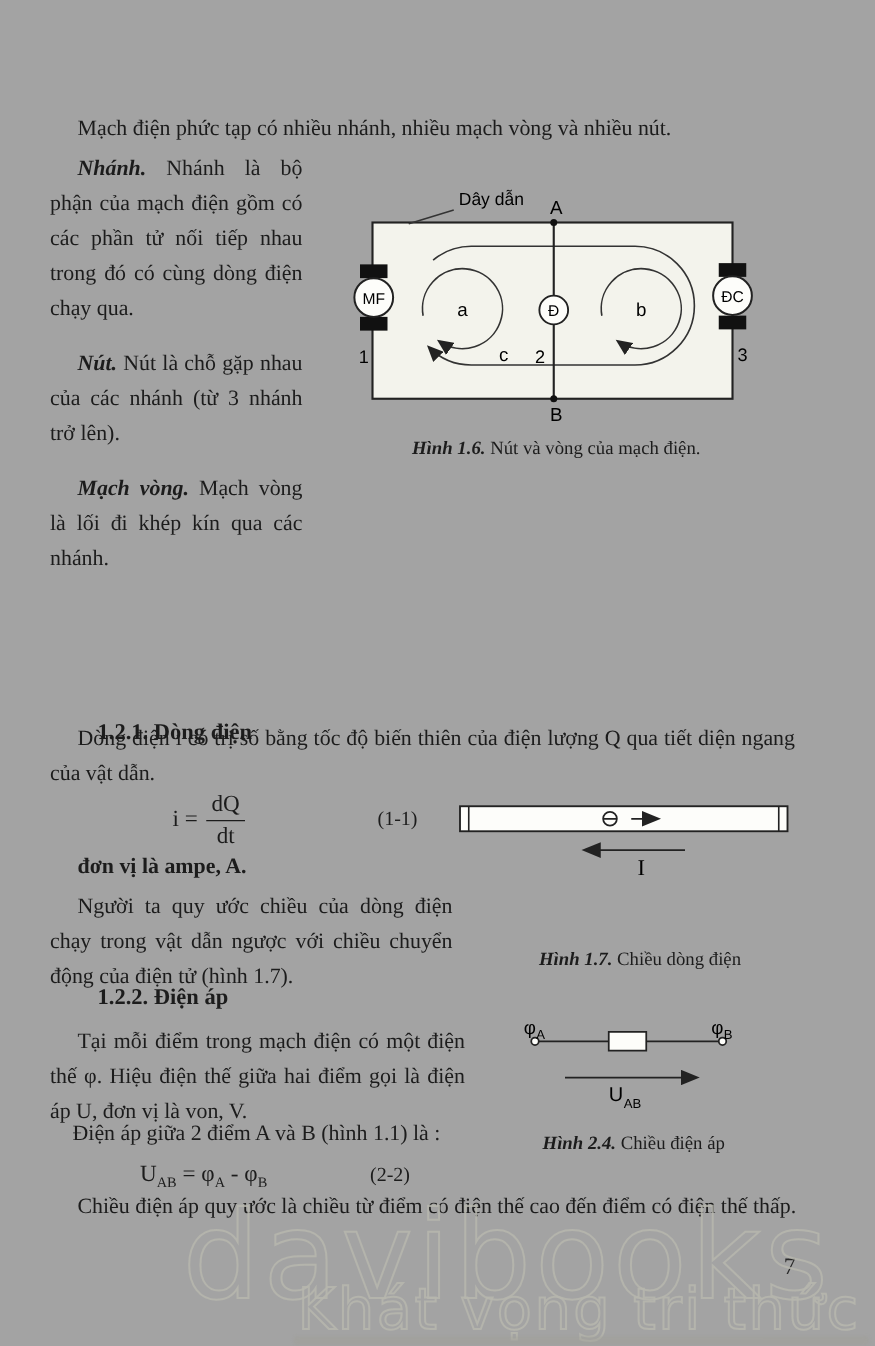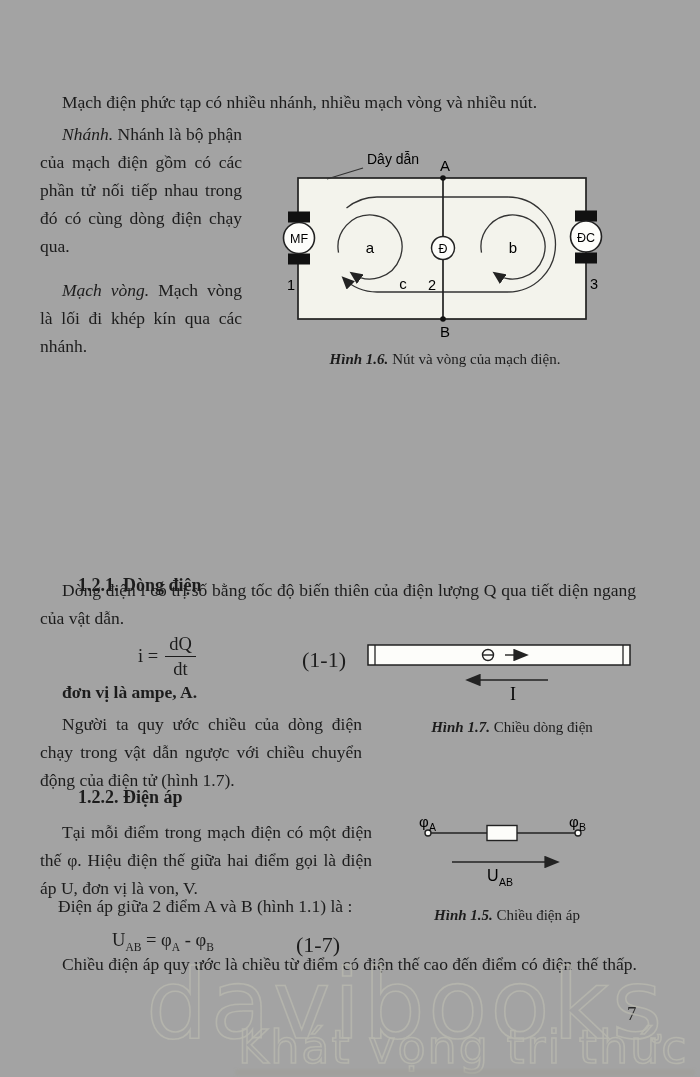--- a/index.html
+++ b/index.html
@@ -5,32 +5,32 @@
   html,body{margin:0;padding:0;background:#e8e8e4;}
   .page{
     position:relative; width:700px; height:1077px; margin:0 auto;
     background:#a3a3a3; color:#1c1c1c; overflow:hidden;
     font-family:"Liberation Serif","DejaVu Serif",serif;
   }
   .abs{position:absolute;}
   p{margin:0;}
   .para{font-size:17.5px; line-height:28px; text-align:justify;}
   .indent{text-indent:22px;}
-  .term{font-style:italic;}
+  .term{font-style:italic;font-weight:bold;}
   .col-left{width:202px;}
   .col-left p{margin-bottom:13px;}
   .h1{font-weight:bold; font-size:19.5px; line-height:31px; letter-spacing:0.3px; text-align:justify; text-indent:40px;}
   .h2{font-weight:bold; font-size:18px;}
   .cap{font-size:15px; text-align:center; line-height:20px;}
   .cap-label{font-weight:bold; font-style:italic;}
   .formula{display:flex; align-items:center; gap:7px; font-size:18.5px;}
   .frac{display:inline-block; text-align:center; line-height:20px;}
   .frac .num{display:block; padding:0 4px 2px; border-bottom:1.5px solid #1c1c1c;}
   .frac .den{display:block; padding-top:2px;}
-  .ftag{font-size:22px;}
+  .ftag{font-size:16px;}
   .formula-line{font-size:18.5px;}
   .formula-line sub{font-size:11.5px;}
   .singleline{font-size:17.5px;}
   .pagenum{font-size:19px; color:#2a2a2a;}
   .wm{
     position:absolute; color:transparent; pointer-events:none;
     -webkit-text-stroke:1.6px #b7b7ae;
     font-family:"DejaVu Sans","Liberation Sans",sans-serif;
     opacity:0.85; white-space:nowrap;
   }
@@ -44,20 +44,21 @@
 </style>
 </head>
 <body>
 
 <div class="page">
 
   <p class="abs para indent" style="left:40px; top:88px; width:580px;">Mạch điện phức tạp có nhiều nhánh, nhiều mạch vòng và nhiều nút.</p>
 
   <div class="abs col-left" style="left:40px; top:120px;">
     <p class="para indent"><span class="term">Nhánh.</span> <span>Nhánh là bộ phận của mạch điện gồm có các phần tử nối tiếp nhau trong đó có cùng dòng điện chạy qua.</span></p>
+    <p class="para indent" style="margin-top:16px;"><span class="term">Nút.</span> <span>Nút là chỗ gặp nhau của các nhánh (từ 3 nhánh trở lên).</span></p>
     <p class="para indent" style="margin-top:16px;"><span class="term">Mạch vòng.</span> <span>Mạch vòng là lối đi khép kín qua các nhánh.</span></p>
   </div>
 
   <svg class="abs" style="left:275px; top:140px;" width="400" height="205" viewBox="0 0 400 205" font-family="Liberation Sans, DejaVu Sans, sans-serif">
     <defs>
       <marker id="arr16" markerWidth="11" markerHeight="9" refX="8" refY="4.5" orient="auto">
         <path d="M0,0 L10,4.5 L0,9 z" fill="#222"></path>
       </marker>
     </defs>
     <rect x="23" y="38" width="288" height="141" fill="#f3f3ec"></rect>
@@ -129,21 +130,21 @@
     <line x1="124.5" y1="17" x2="135.5" y2="17" stroke="#222" stroke-width="1.4"></line>
     <line x1="147" y1="17" x2="168" y2="17" stroke="#222" stroke-width="1.4" marker-end="url(#arr17)"></line>
     <line x1="190" y1="42" x2="110" y2="42" stroke="#222" stroke-width="1.4" marker-end="url(#arr17)"></line>
     <text x="155" y="62" font-size="18" text-anchor="middle" font-family="Liberation Serif, DejaVu Serif, serif">I</text>
   </svg>
 
   <p class="abs singleline" style="left:62px; top:682px;font-weight:bold;">đơn vị là ampe, A.</p>
 
   <p class="abs para indent" style="left:40px; top:710px; width:322px;">Người ta quy ước chiều của dòng điện chạy trong vật dẫn ngược với chiều chuyển động của điện tử (hình 1.7).</p>
 
-  <p class="abs cap" style="left:392px; top:717px; width:240px;"><span class="cap-label">Hình 1.7.</span> <span>Chiều dòng điện</span></p>
+  <p class="abs cap" style="left:392px; top:758px; width:240px;"><span class="cap-label">Hình 1.7.</span> <span>Chiều dòng điện</span></p>
 
   <h3 class="abs h2" style="left:78px; top:787px; margin:0;text-align:right;">1.2.2. Điện áp</h3>
 
   <p class="abs para indent" style="left:40px; top:818px; width:332px;">Tại mỗi điểm trong mạch điện có một điện thế φ. Hiệu điện thế giữa hai điểm gọi là điện áp U, đơn vị là von, V.</p>
 
   <svg class="abs" style="left:385px; top:805px;" width="275" height="85" viewBox="0 0 275 85" font-family="Liberation Sans, DejaVu Sans, sans-serif">
     <defs>
       <marker id="arr18" markerWidth="12" markerHeight="9" refX="9" refY="4.5" orient="auto">
         <path d="M0,0 L11,4.5 L0,9 z" fill="#222"></path>
       </marker>
@@ -157,24 +158,24 @@
     <text x="44" y="26" font-size="10.5">A</text>
     <text x="184" y="22" font-size="15">φ</text>
     <text x="194" y="26" font-size="10.5">B</text>
     <line x1="67" y1="57" x2="172" y2="57" stroke="#222" stroke-width="1.4" marker-end="url(#arr18)"></line>
     <text x="102" y="76" font-size="16">U</text>
     <text x="114" y="81" font-size="10.5">AB</text>
   </svg>
 
   <p class="abs singleline" style="left:58px; top:896px;">Điện áp giữa 2 điểm A và B (hình 1.1) là :</p>
 
-  <p class="abs cap" style="left:392px; top:905px; width:230px;"><span class="cap-label">Hình 1.5.</span> <span>Chiều điện áp</span></p>
+  <p class="abs cap" style="left:392px; top:905px; width:230px;"><span class="cap-label">Hình 2.4.</span> <span>Chiều điện áp</span></p>
 
   <div class="abs formula-line" style="left:112px; top:930px;"><span>U</span><sub>AB</sub> <span>=</span> <span>φ</span><sub>A</sub> <span>-</span> <span>φ</span><sub>B</sub></div>
-  <span class="abs ftag" style="left:296px; top:932px;">(1-7)</span>
+  <span class="abs ftag" style="left:296px; top:932px;">(2-2)</span>
 
   <p class="abs para indent" style="left:40px; top:950px; width:600px;">Chiều điện áp quy ước là chiều từ điểm có điện thế cao đến điểm có điện thế thấp.</p>
 
   <span class="abs pagenum" style="left:627px; top:1003px;">7</span>
 
   <div class="wm wm2">Khát vọng tri thức</div>
   <div class="wm wm1">davibooks</div>
 
   <div class="abs edge-smudge"></div>
 

